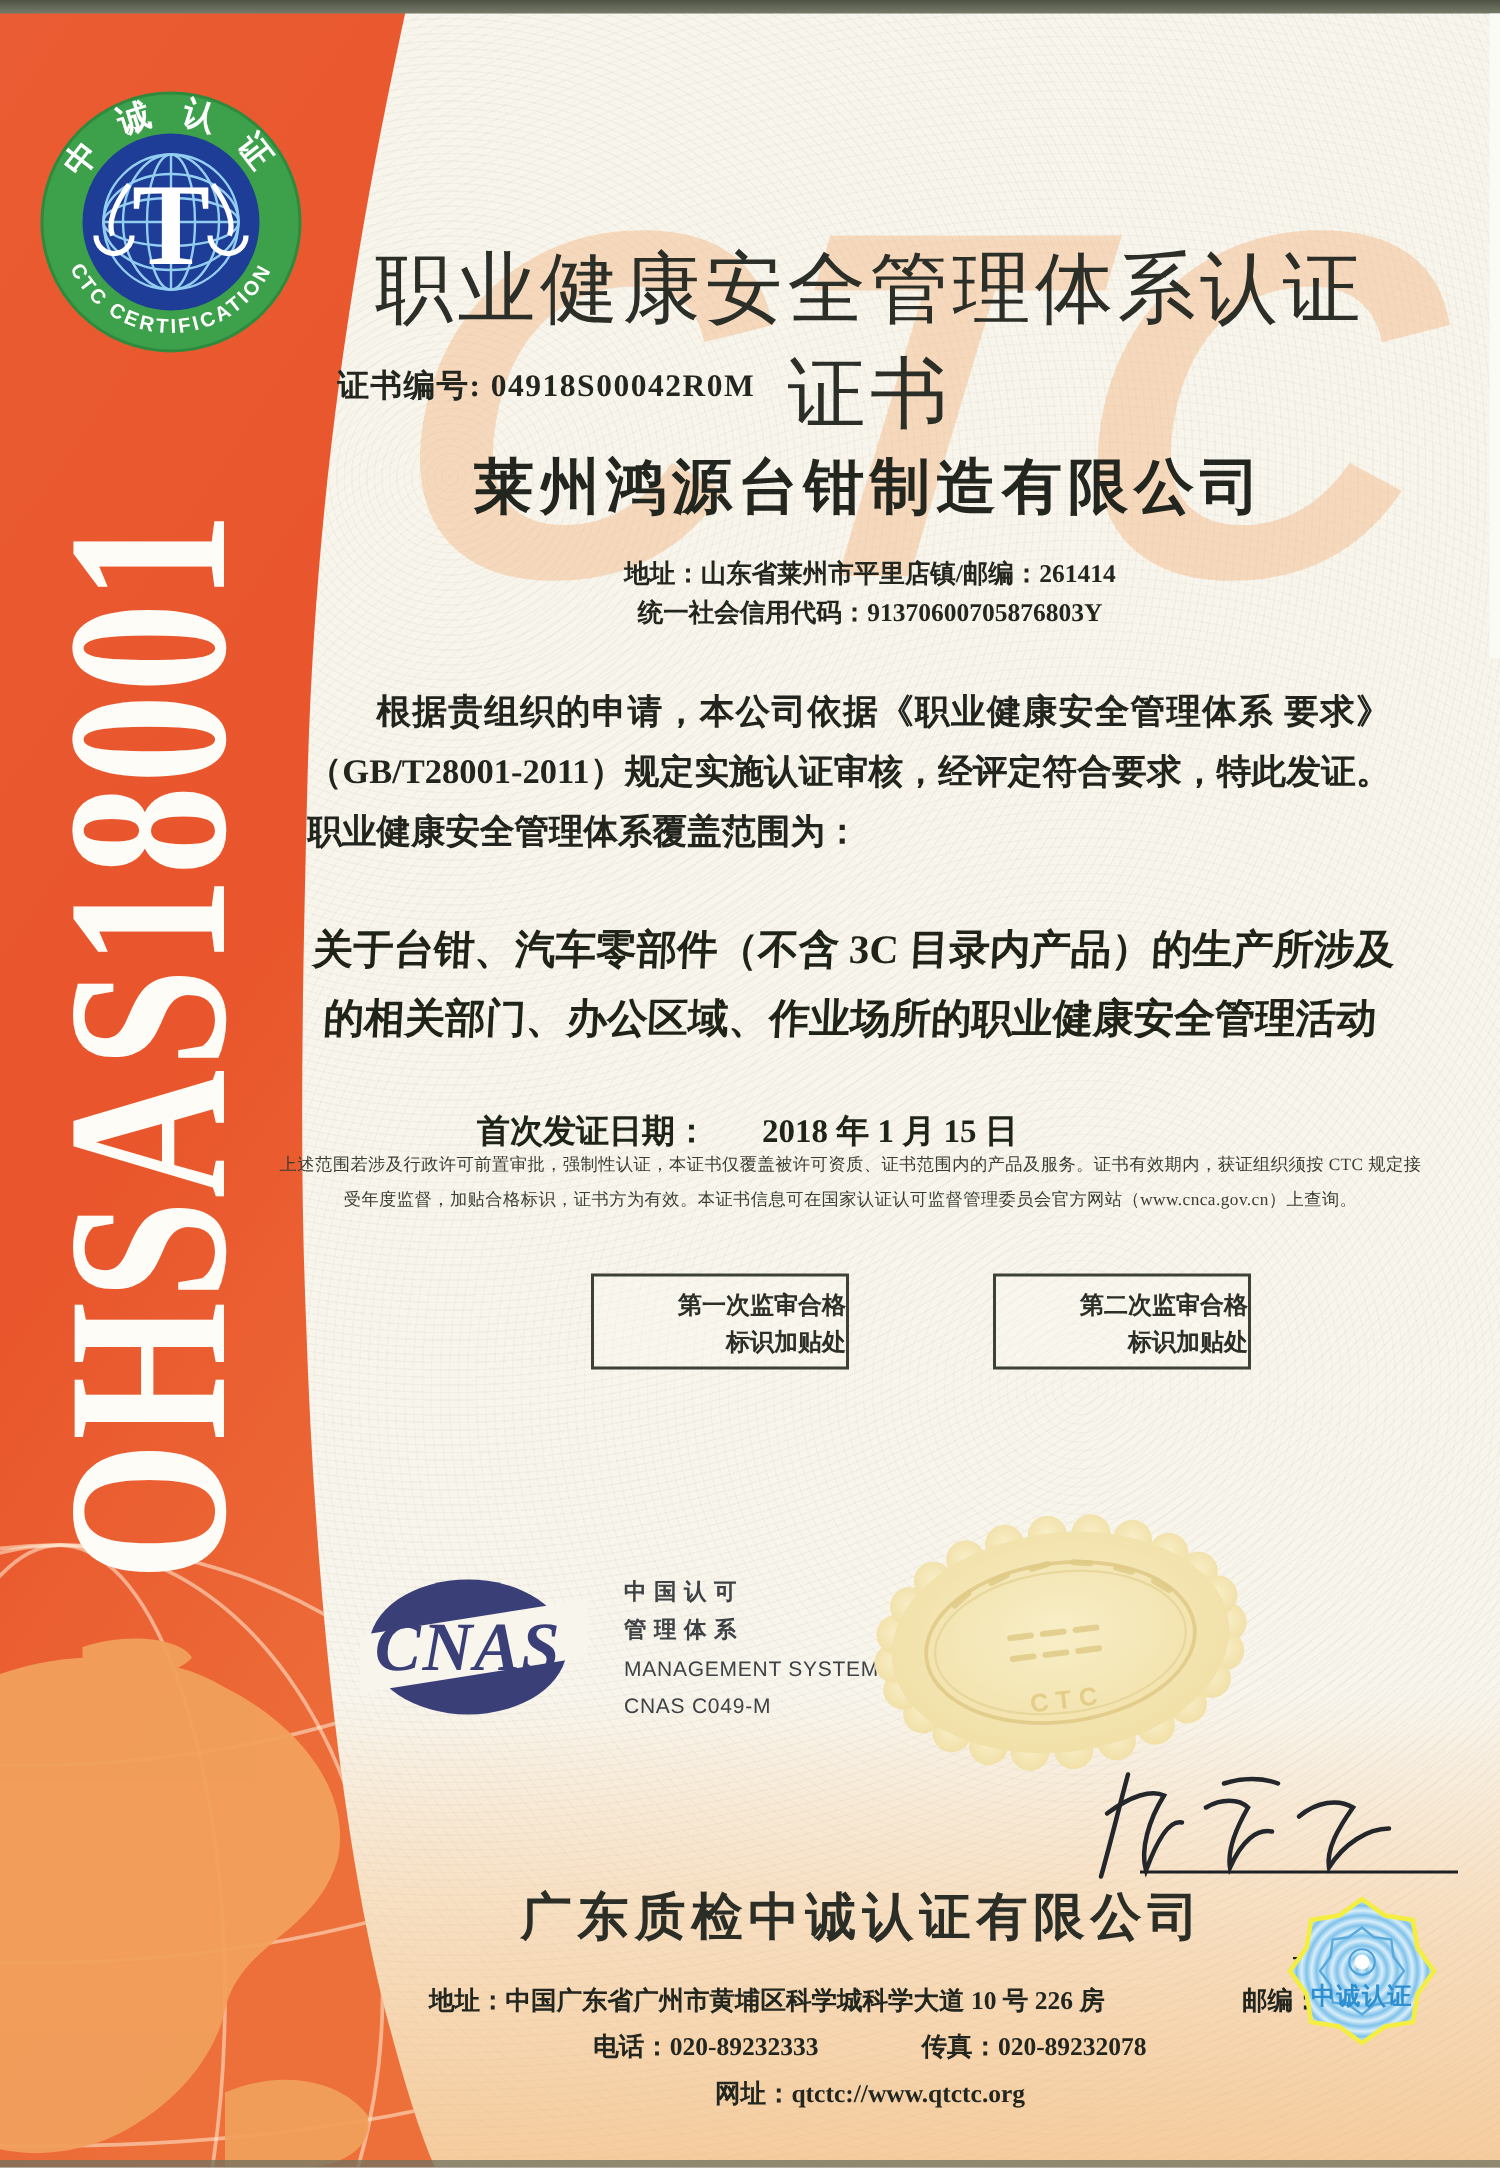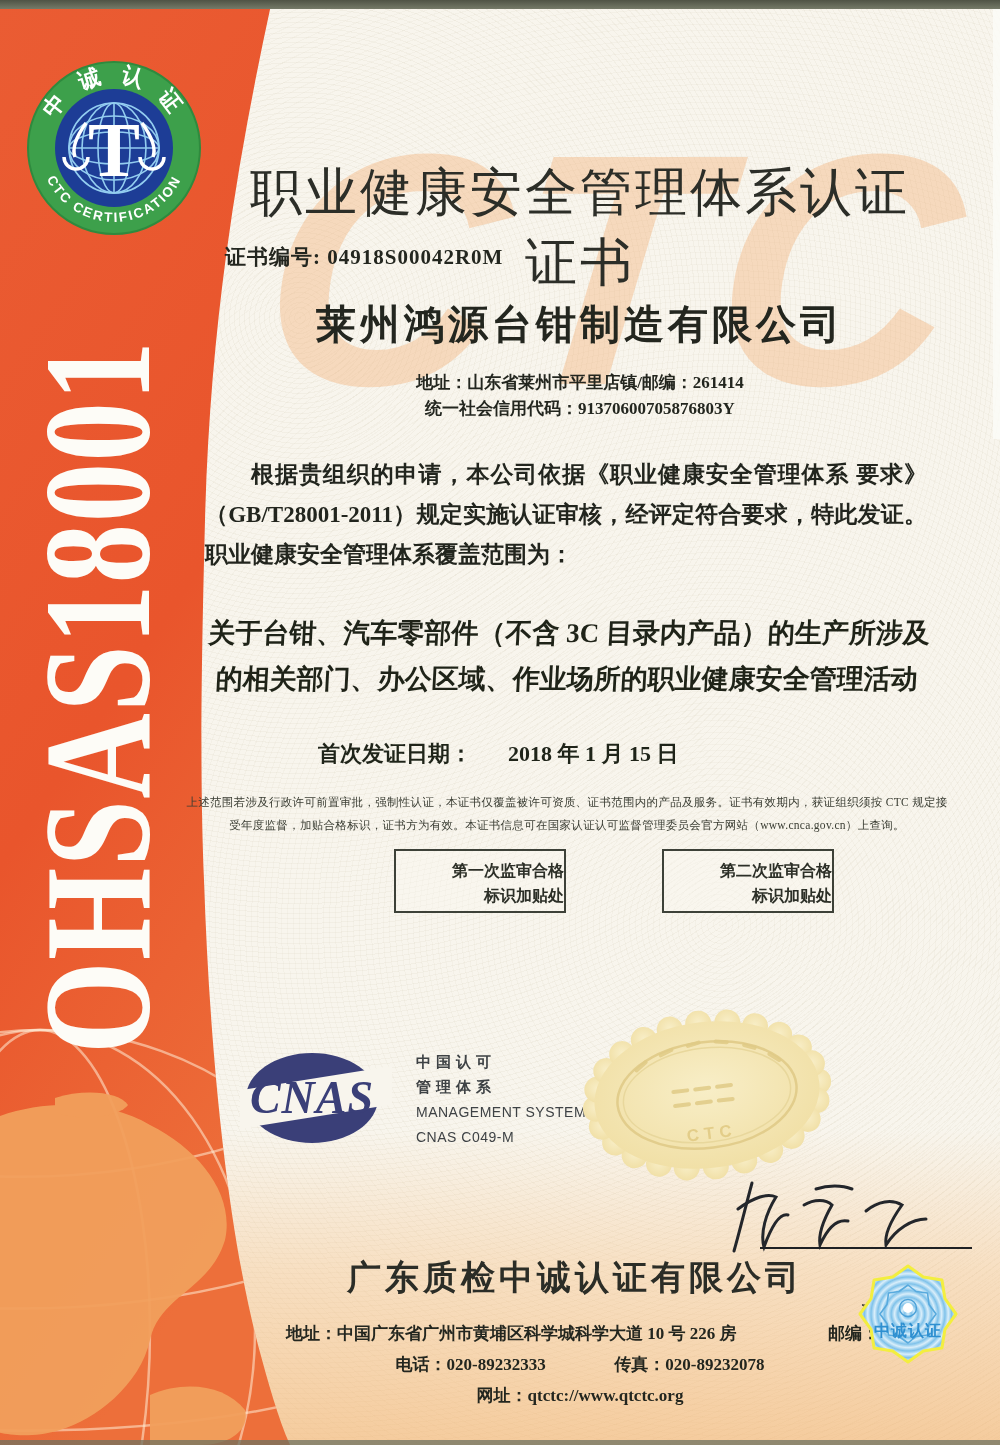--- a/index.html
+++ b/index.html
@@ -63,21 +63,21 @@
   }
   .scope{
     position:absolute;left:192px;top:610px;width:752px;text-align:center;
     font-size:27px;font-weight:600;line-height:46px;color:#1f2318;
     transform:skewX(-3deg);
   }
   .dates{position:absolute;left:318px;top:736px;font-size:22px;font-weight:600;line-height:35px;color:#1f2419;}
   .dates .row{display:flex;}
   .dates .lbl{width:190px;}
   .fine-print{
-    position:absolute;left:186px;top:791px;width:762px;text-align:center;
+    position:absolute;left:186px;top:766px;width:762px;text-align:center;
     font-size:11.5px;line-height:23px;color:#3a3d33;letter-spacing:0.3px;
   }
   .sticker-box{
     position:absolute;top:849px;width:172px;height:64px;
     border:2px solid #3d4138;background:rgba(250,248,240,0.4);
     text-align:right;font-size:16px;line-height:25px;padding-top:7px;
     box-sizing:border-box;color:#2c2f27;font-weight:600;
   }
   .box1{left:394px;} .box2{left:662px;}
   

